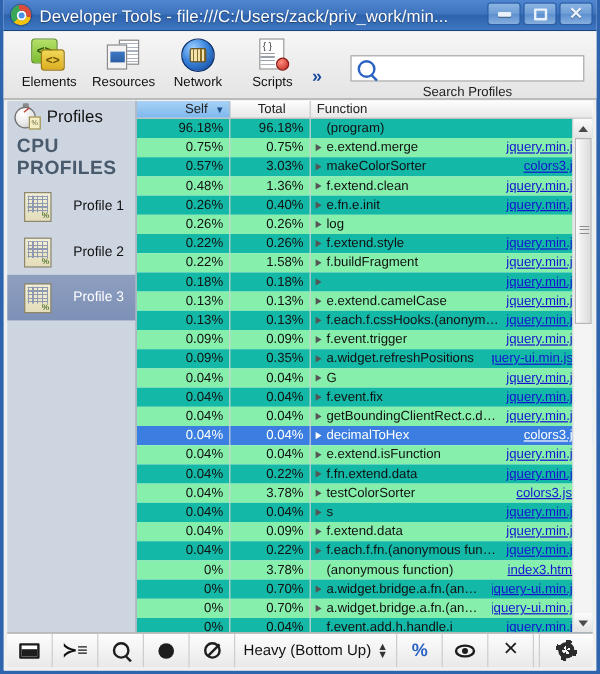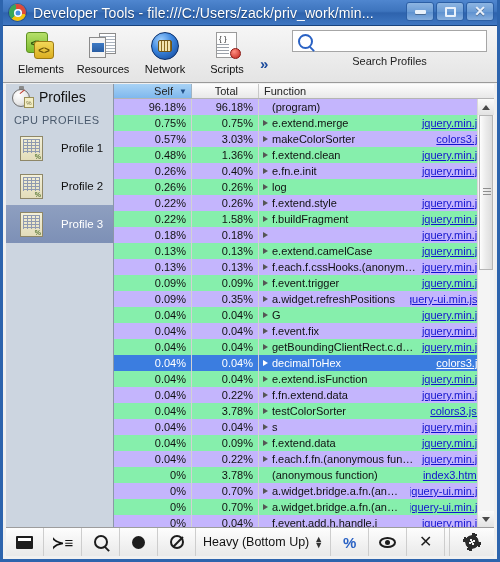--- a/index.html
+++ b/index.html
@@ -49,38 +49,38 @@
   .toolbar{
     height:57px;box-sizing:border-box;position:relative;
     background:linear-gradient(to bottom,#f6f6f6,#e4e4e4);
     border-bottom:1px solid #9a9a9a;
     display:flex;align-items:flex-start;padding-left:7px;
   }
   .tb-item{width:62px;display:flex;flex-direction:column;align-items:center;padding-top:4px;}
   .tb-ic{height:32px;display:flex;align-items:center;justify-content:center;}
   .tb-label{font-size:11px;color:#111;margin-top:1px;}
   .chev{align-self:center;margin-top:18px;margin-left:2px;font-size:15px;color:#1a4a9c;font-weight:bold;}
-  .searchwrap{position:absolute;right:10px;top:4px;width:195px;text-align:center;}
+  .searchwrap{position:absolute;right:10px;top:20px;width:195px;text-align:center;}
   .searchbox{
     width:195px;height:22px;box-sizing:border-box;background:#fff;border:1px solid #a6a6a6;
     display:flex;align-items:center;padding-left:5px;
   }
   .search-label{font-size:11px;color:#222;margin-top:3px;}
   .magnifier{display:inline-block;width:11px;height:11px;border:2px solid #2a62c4;border-radius:50%;position:relative;}
   .magnifier:after{content:"";position:absolute;right:-4px;bottom:-3px;width:6px;height:2px;background:#2a62c4;transform:rotate(45deg);}
 
   
   .content{position:absolute;left:3px;right:3px;top:84px;bottom:32px;display:flex;background:#fff;}
   .sidebar{
     width:107px;flex:0 0 107px;background:#ccd5e0;border-right:1px solid #8b98a8;
     position:relative;overflow:hidden;
   }
   .profiles-head{display:flex;align-items:center;height:26px;padding-left:6px;gap:5px;}
   .profiles-head .lbl{font-size:14px;color:#111;}
-  .grouphdr{font-size:11px;color:#4a5a6d;letter-spacing:.4px;padding:4px 0 3px 8px;font-weight:normal;}
+  .grouphdr{font-size:16px;color:#4a5a6d;letter-spacing:.4px;padding:4px 0 3px 8px;font-weight:bold;}
   .srow{display:flex;align-items:center;height:38px;padding-left:14px;gap:18px;}
   .srow .lbl{font-size:11.5px;color:#111;}
   .srow.selected{background:linear-gradient(to bottom,#8e9fc0,#7d90b6);}
   .srow.selected .lbl{color:#fff;}
   
   .ic-stopwatch{width:22px;height:22px;position:relative;flex:0 0 auto;}
   .ic-stopwatch .dial{position:absolute;left:0;top:3px;width:18px;height:18px;border-radius:50%;
     background:radial-gradient(circle at 35% 30%,#fff 0%,#e8e8e8 55%,#bdbdbd 100%);border:1.6px solid #6f6f6f;box-sizing:border-box;}
   .ic-stopwatch .stem{position:absolute;left:7px;top:0px;width:5px;height:4px;background:#8a8a8a;border-radius:1px;}
   .ic-stopwatch .hand{position:absolute;left:8px;top:7px;width:6px;height:1.4px;background:#c23a2b;transform:rotate(-38deg);transform-origin:left center;}
@@ -98,21 +98,21 @@
   .tablepane{flex:1;position:relative;overflow:hidden;background:#fff;}
   .thead{display:flex;height:15px;box-sizing:border-box;
     background:linear-gradient(to bottom,#fdfdfd,#e8e8e8);border-bottom:1px solid #b4b4b4;}
   .th{font-size:11px;color:#222;display:flex;align-items:center;box-sizing:border-box;}
   .th.selfcol{width:78px;flex:0 0 78px;justify-content:flex-end;padding-right:4px;
     background:linear-gradient(to bottom,#a8d2f5,#7fb8ee);border-right:1px solid #9fb3c4;position:relative;}
   .th.selfcol .sortarrow{margin-left:6px;font-size:8px;color:#1f4e86;}
   .th.totalcol{width:67px;flex:0 0 67px;justify-content:flex-end;padding-right:20px;border-right:1px solid #c8c8c8;}
   .th.funccol{flex:1;justify-content:flex-start;padding-left:5px;}
   .tbody{position:absolute;left:0;right:0;top:15px;bottom:0;overflow:hidden;}
-  .trow{display:flex;height:16px;box-sizing:border-box;align-items:center;position:relative;background:#c4b5fd;}
+  .trow{display:flex;height:16px;box-sizing:border-box;align-items:center;position:relative;background:#14b8a6;}
   .trow.alt{background:#86efac;}
   .trow.sel{background:#3b7de0;}
   .cell{font-size:11px;color:#111;box-sizing:border-box;display:flex;align-items:center;height:16px;}
   .c-self{width:78px;flex:0 0 78px;justify-content:flex-end;padding-right:5px;border-right:1px solid #d2d2d2;}
   .c-total{width:67px;flex:0 0 67px;justify-content:flex-end;padding-right:5px;border-right:1px solid #d2d2d2;}
   .c-func{flex:1;position:relative;padding-left:4px;overflow:hidden;white-space:nowrap;}
   .trow.sel .cell{color:#fff;}
   .disc{display:inline-block;width:0;height:0;border-left:5px solid #555;border-top:3.5px solid transparent;border-bottom:3.5px solid transparent;margin-right:4px;vertical-align:middle;}
   .trow.sel .disc{border-left-color:#fff;}
   .fname{vertical-align:middle;}

